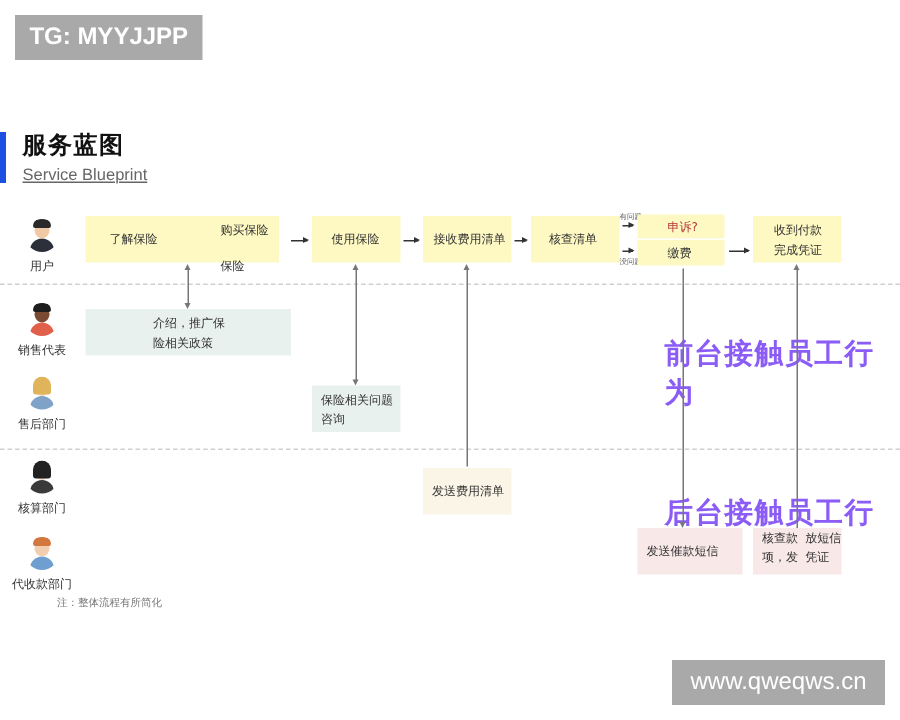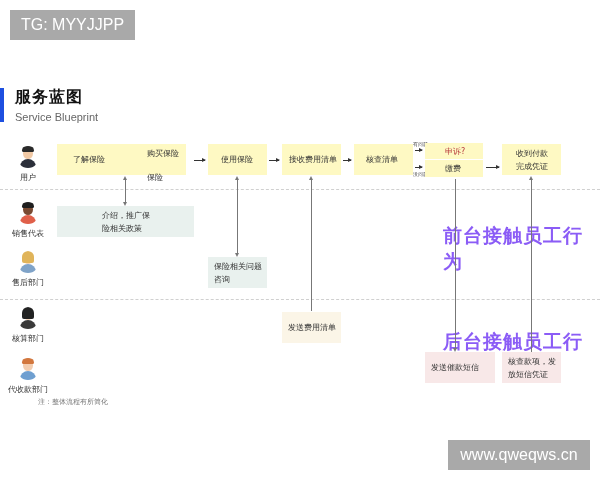--- a/index.html
+++ b/index.html
@@ -25,30 +25,30 @@
   .harrow::after{content:"";position:absolute;right:-1px;top:-2px;border-left:4px solid #333;border-top:2.5px solid transparent;border-bottom:2.5px solid transparent;}
   .ah-up{position:absolute;width:0;height:0;border-bottom:4px solid #777;border-left:2px solid transparent;border-right:2px solid transparent;}
   .ah-down{position:absolute;width:0;height:0;border-top:4px solid #777;border-left:2px solid transparent;border-right:2px solid transparent;}
   .ghost{position:absolute;font-size:19px;color:#8b5cf6;font-weight:bold;letter-spacing:1px;}
   .tiny{position:absolute;font-size:5px;color:#555;}
   .note{font-size:7px;color:#777;}
 </style>
 </head>
 <body>
 
-<div class="abs wm" style="left:10px;top:10px;width:125px;height:30px;">
+<div class="abs wm" style="left:10px;top:10px;width:125px;height:30px;font-weight:bold;">
   <span>TG: MYYJJPP</span>
 </div>
 <div class="abs wm" style="left:448px;top:440px;width:142px;height:30px;">
   <span>www.qweqws.cn</span>
 </div>
 
 <div class="abs accent-bar" style="left:0;top:88px;width:4px;height:34px;"></div>
 <div class="abs title" style="left:15px;top:87px;">服务蓝图</div>
-<div class="abs subtitle" style="left:15px;top:111px;">Service Blueprint</div>
+<div class="abs subtitle" style="left:15px;top:111px;text-decoration:underline;">Service Blueprint</div>
 
 <div class="dash" style="top:189px;"></div>
 <div class="dash" style="top:299px;"></div>
 
 <div class="ghost" style="left:443px;top:223px;">前台接触员工行为</div>
 <div class="ghost" style="left:443px;top:329px;">后台接触员工行为</div>
 
 <div class="abs role" style="left:3px;top:146px;">
   <div class="avatar">
     <div class="body" style="background:#2b2f3a;"></div>
@@ -139,21 +139,21 @@
   <span>保险相关问题</span>
   <span>咨询</span>
 </div>
 
 <div class="box cream" style="left:282px;top:312px;width:59px;height:31px;padding-left:6px;">
   <span>发送费用清单</span>
 </div>
 <div class="box pink" style="left:425px;top:352px;width:70px;height:31px;padding-left:6px;">
   <span>发送催款短信</span>
 </div>
-<div class="box pink" style="left:502px;top:352px;width:59px;height:31px;padding-left:6px;flex-direction:column;justify-content:center;align-items:flex-start;">
+<div class="box pink" style="left:502px;top:352px;width:59px;height:31px;padding-left:6px;flex-direction:row;justify-content:center;align-items:flex-start;">
   <span>核查款项，发</span>
   <span>放短信凭证</span>
 </div>
 
 <div class="vline" style="left:125px;top:178px;height:25px;"></div>
 <div class="ah-up" style="left:123px;top:176px;"></div>
 <div class="ah-down" style="left:123px;top:202px;"></div>
 
 <div class="vline" style="left:237px;top:178px;height:76px;"></div>
 <div class="ah-up" style="left:235px;top:176px;"></div>

